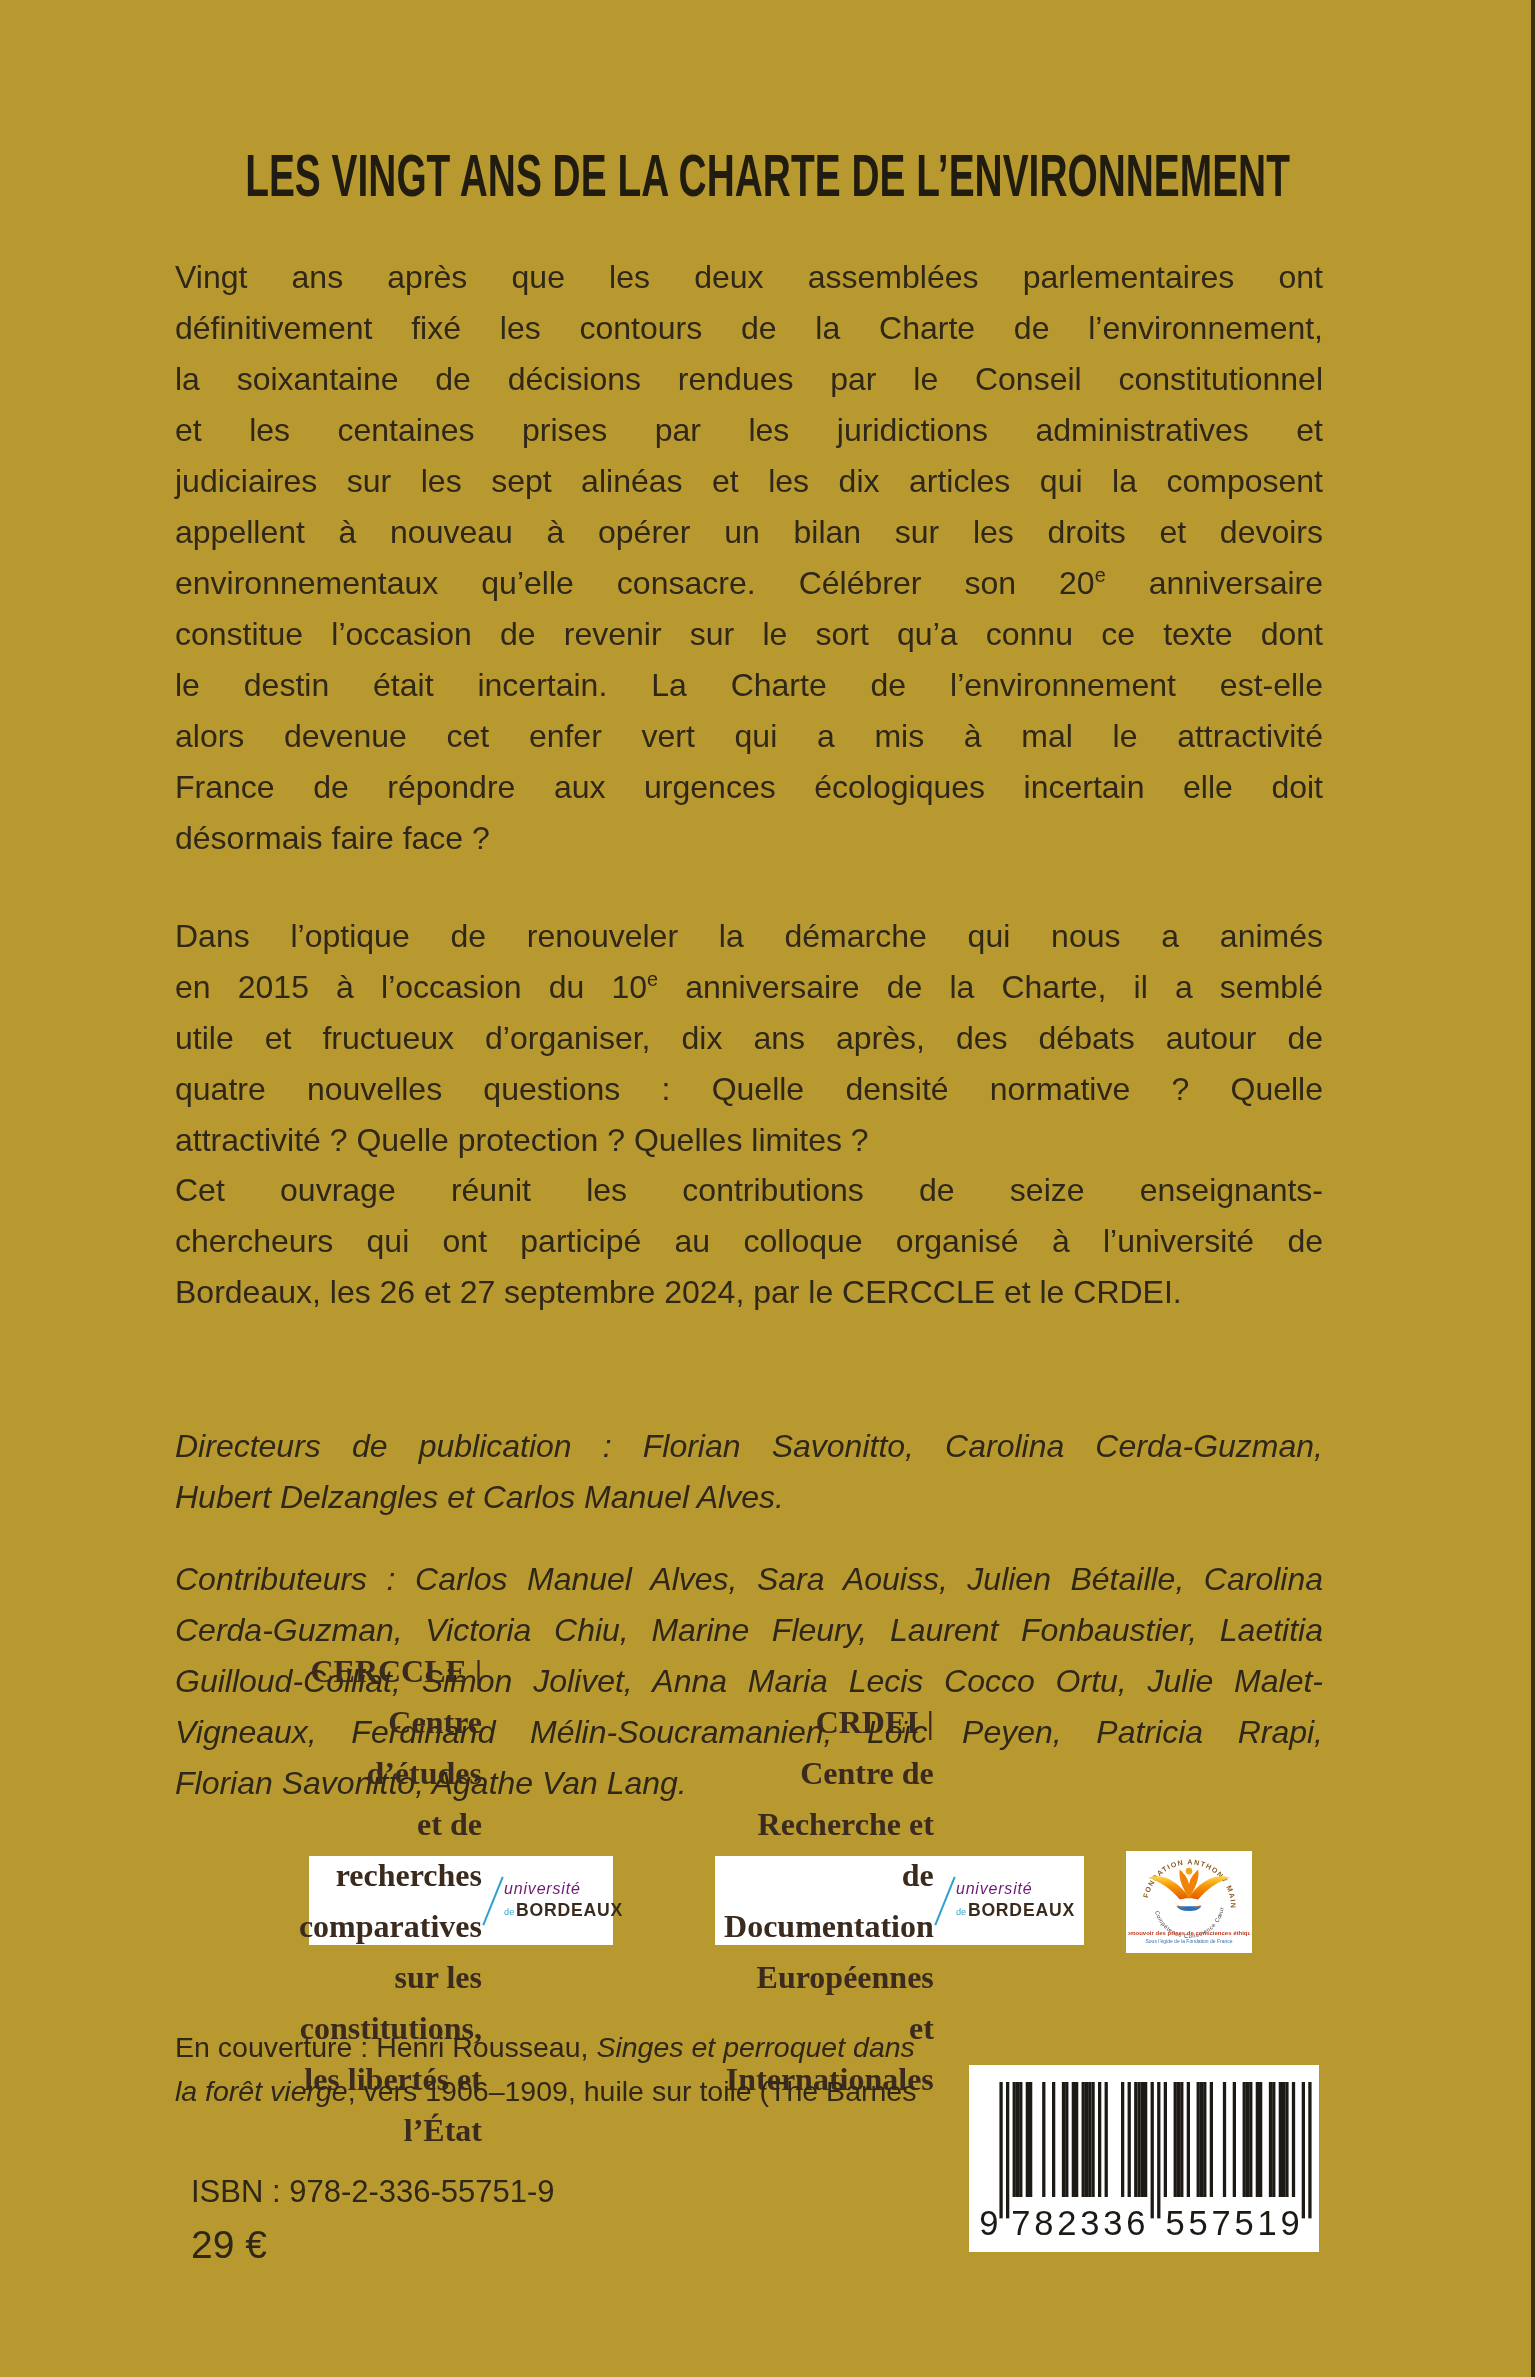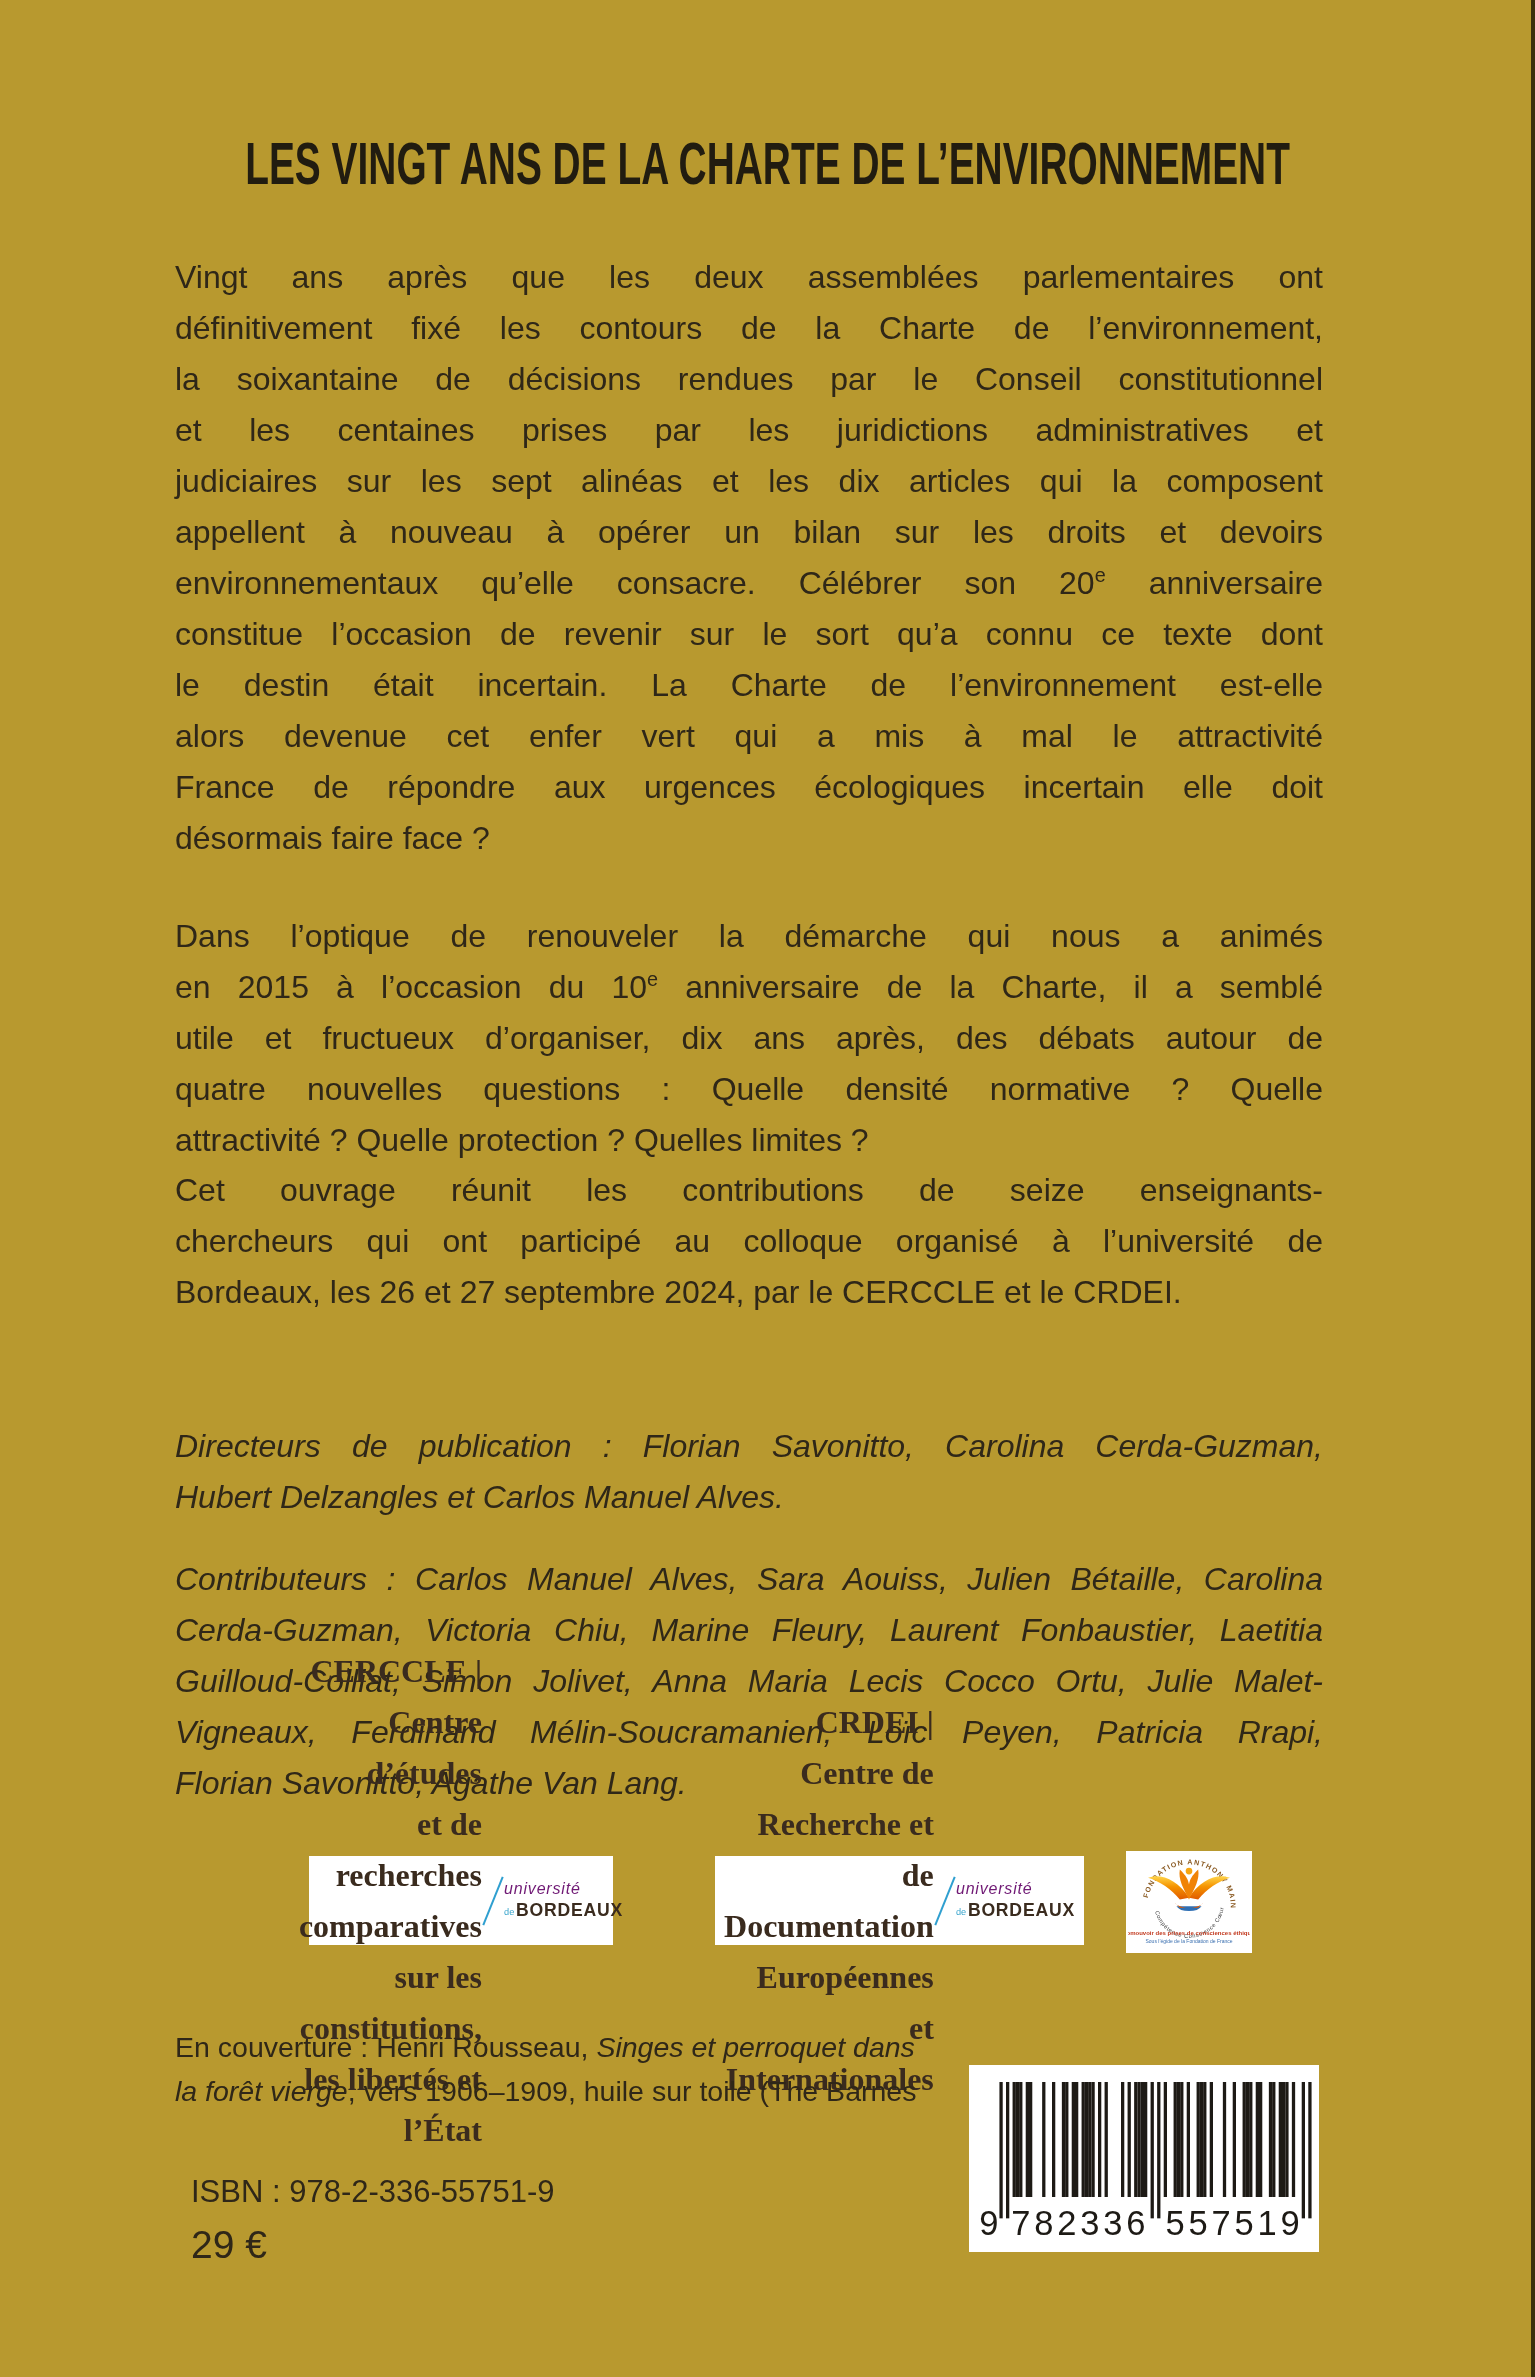--- a/index.html
+++ b/index.html
@@ -4,21 +4,21 @@
 <style>
   html,body{margin:0;padding:0;background:#8e7724;}
   #canvas{
     position:relative; width:1535px; height:2377px; overflow:hidden;
     background:#b8992f;
     font-family:"Liberation Sans", sans-serif;
     color:#2f2718;
   }
   .edge-strip{position:absolute; right:0; top:0; width:4.2px; height:100%; background:#241c06; opacity:.85;}
   
-  .title-wrap{position:absolute; left:0; top:130px; width:100%; text-align:center; white-space:nowrap;}
+  .title-wrap{position:absolute; left:0; top:142px; width:100%; text-align:center; white-space:nowrap;}
   .title-inner{display:inline-block; transform:scale(.72,1.08); transform-origin:center top;
     font-weight:bold; font-size:54px; letter-spacing:0; color:#211c10;}
   
   .textcol{position:absolute; left:175px; width:1148px;}
   .tline{font-size:32px; line-height:51px; white-space:normal;}
   .tline.just{text-align:justify; text-align-last:justify;}
   .italic .tline{font-style:italic;}
   sup{font-size:62%; line-height:0; vertical-align:super;}
   
   .logobox{position:absolute; background:#ffffff; display:flex; align-items:center; justify-content:center;}

